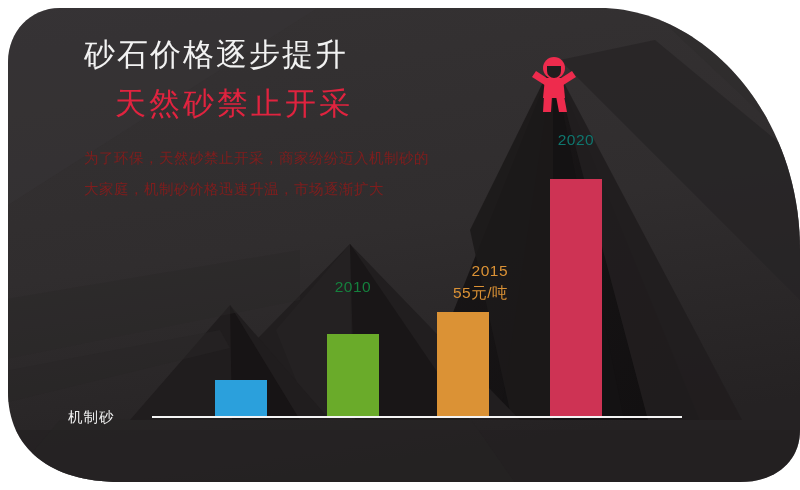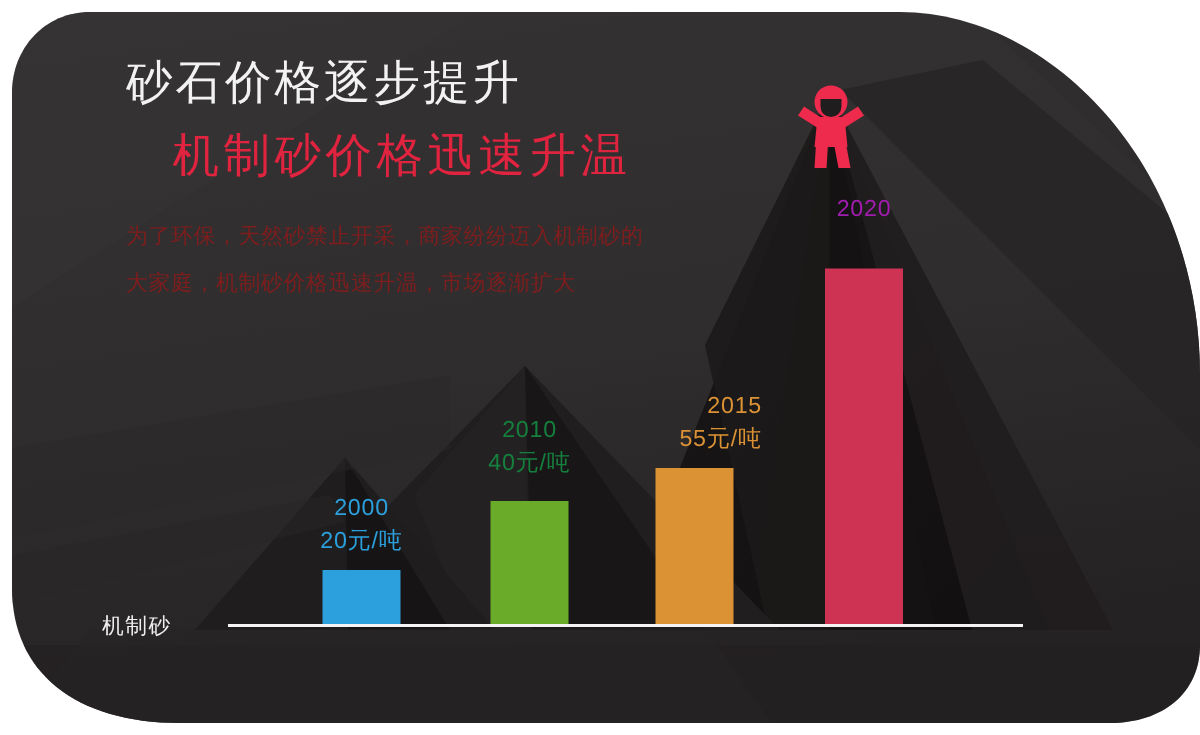--- a/index.html
+++ b/index.html
@@ -158,21 +158,21 @@
       <polygon points="0,430 800,430 800,490 0,490" fill="#231f20" opacity="0.55"></polygon>
       <polygon points="60,420 470,418 520,490 0,490" fill="#262324" opacity="0.5"></polygon>
 
       <polygon points="0,0 330,0 0,210" fill="#3a3738" opacity="0.35"></polygon>
     </g>
   </svg>
 
   <div class="text-layer">
     <div id="title-main">砂石价格逐步提升</div>
 
-    <div id="title-sub">机制砂价格迅速升温</div>
+    <div id="title-sub">天然砂禁止开采</div>
 
     <div id="body-copy">为了环保，天然砂禁止开采，商家纷纷迈入机制砂的大家庭，机制砂价格迅速升温，市场逐渐扩大</div>
   </div>
 
   <div id="chart">
 
     <svg class="hero-figure" style="left:528px; top:55px; width:52px; height:58px;" viewBox="0 0 52 58">
 
       <path d="M25 27 L8 16 L4 22 L23 34 Z" fill="#ee2b4d"></path>
       <path d="M27 27 L44 16 L48 22 L29 34 Z" fill="#ee2b4d"></path>
@@ -185,36 +185,31 @@
 
       <path d="M16 41 h8 l-1 16 h-8 Z" fill="#ee2b4d"></path>
       <path d="M28 41 h8 l3 16 h-8 Z" fill="#ee2b4d"></path>
     </svg>
 
     <div class="bar" style="left:215px; width:52px; height:37px; background:#2ba0dc;"></div>
     <div class="bar" style="left:327px; width:52px; height:83px; background:#6aab2a;"></div>
     <div class="bar" style="left:437px; width:52px; height:105px; background:#db9235;"></div>
     <div class="bar" style="left:550px; width:52px; height:238px; background:#ce3354;"></div>
 
-    <div class="bar-label" style="left:196px; top:328px; width:90px; color:#2ba0dc;">
-      <div>2000</div>
-      <div>20元/吨</div>
-    </div>
 
     <div class="bar-label" style="left:308px; top:276px; width:90px; color:#15803d;">
       <div>2010</div>
-      <div>40元/吨</div>
     </div>
 
     <div class="bar-label" style="left:418px; top:260px; width:90px; color:#db9235;text-align:right;">
       <div>2015</div>
       <div>55元/吨</div>
     </div>
 
-    <div class="bar-label" style="left:528px; top:129px; width:96px; color:#a21caf;">
+    <div class="bar-label" style="left:528px; top:129px; width:96px; color:#0f766e;">
       <div>2020</div>
     </div>
 
     <div class="axis-line" style="left:152px; top:416px; width:530px;"></div>
     <div id="axis-caption" style="left:68px; top:408px;">机制砂</div>
   </div>
 
 </div>
 
 </body></html>

